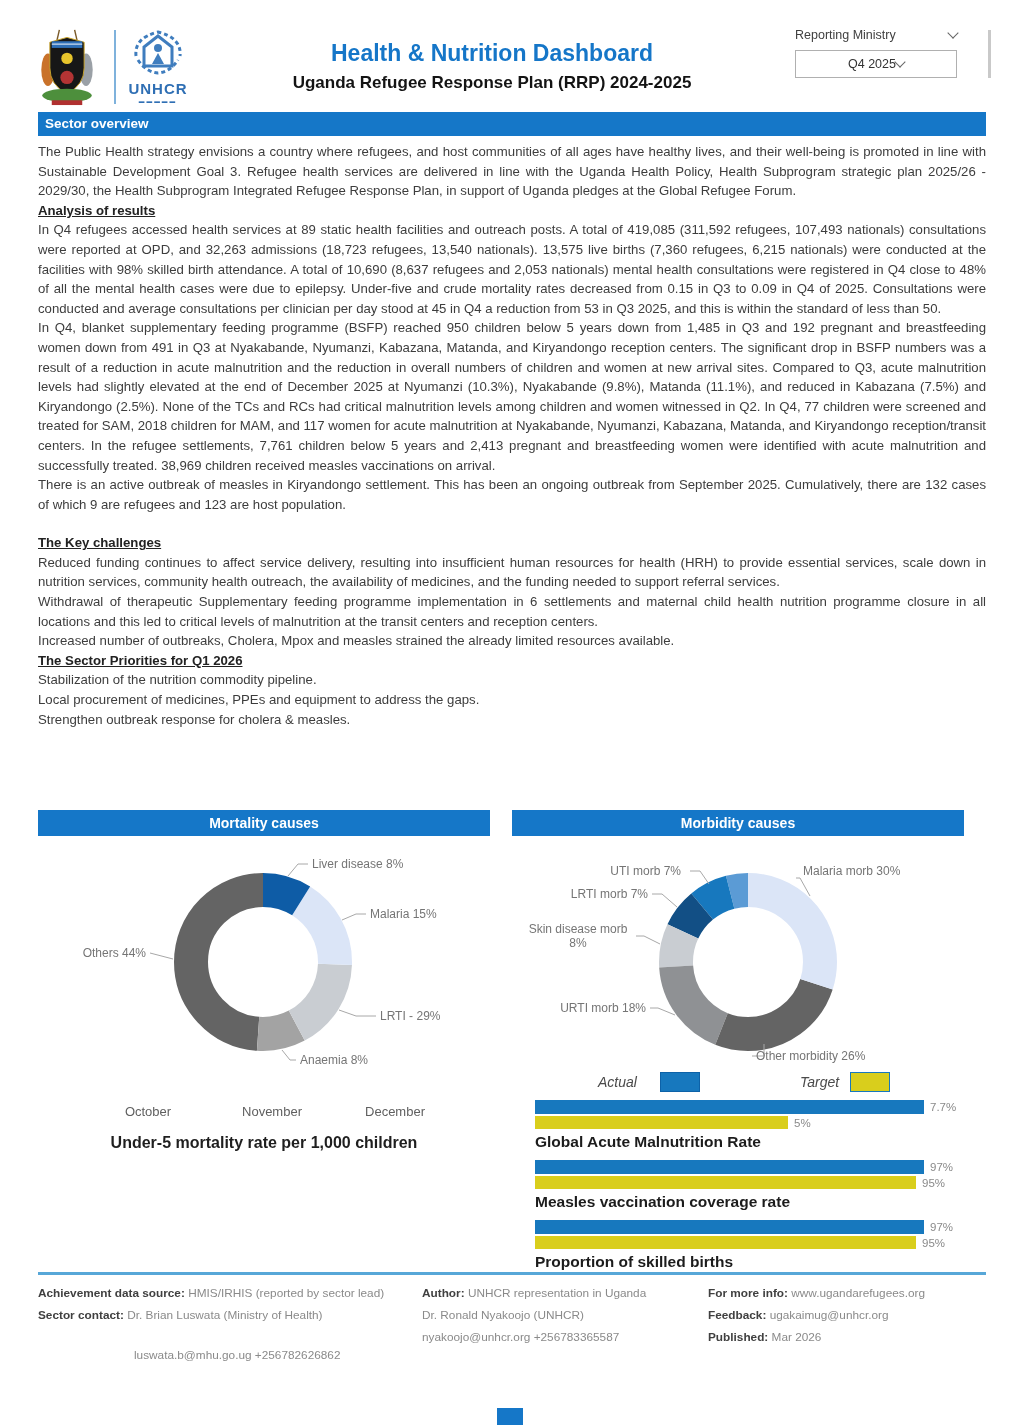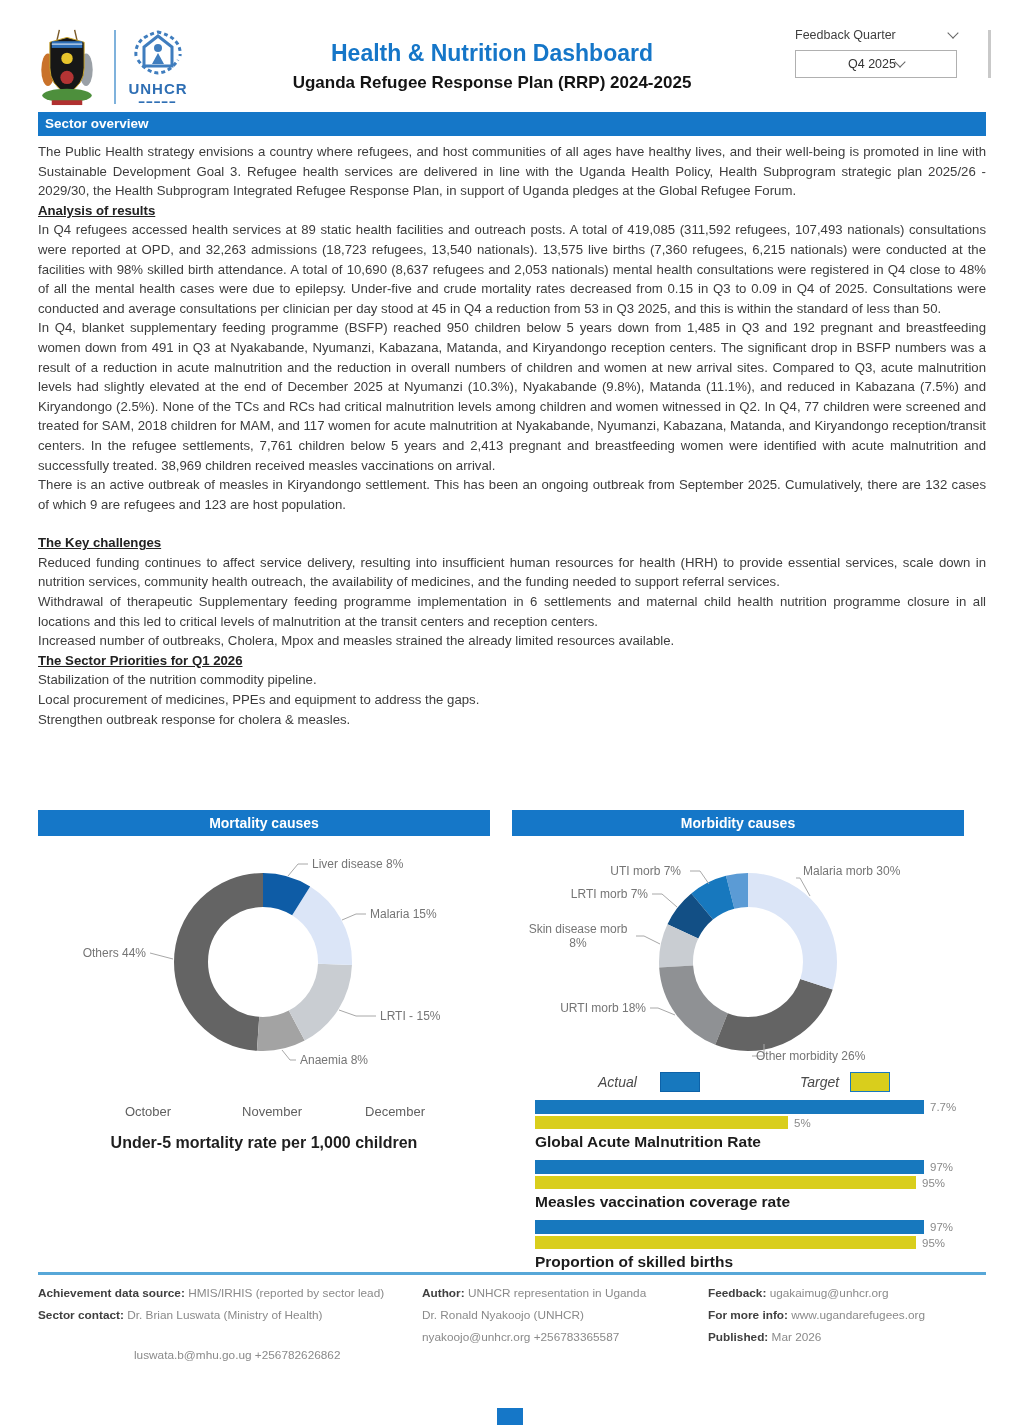--- a/index.html
+++ b/index.html
@@ -111,21 +111,21 @@
     <div class="unhcr-crop">▄▄▄▄▄</div>
   </div>
 
   <div class="title-block">
     <div class="main-title">Health &amp; Nutrition Dashboard</div>
     <div class="sub-title">Uganda Refugee Response Plan (RRP) 2024-2025</div>
   </div>
 
   <div class="slicer">
     <div class="slicer-label-row">
-      <span>Feedback Quarter</span>
+      <span>Reporting Ministry</span>
       <span class="chev"></span>
     </div>
     <div class="slicer-box">
       <span>Q4 2025</span>
       <span class="chev"></span>
     </div>
   </div>
   <div class="slicer-scroll"></div>
 
   <div class="banner">Sector overview</div>
@@ -156,21 +156,21 @@
           <circle cx="225" cy="126" r="72" fill="none" stroke="#dbe5f7" stroke-width="34" pathLength="100" stroke-dasharray="16.666666666666664 83.33333333333334" stroke-dashoffset="91.11111111111111" transform="rotate(-90 225 126)"></circle>
           <circle cx="225" cy="126" r="72" fill="none" stroke="#0e5ca6" stroke-width="34" pathLength="100" stroke-dasharray="8.88888888888889 91.11111111111111" stroke-dashoffset="0" transform="rotate(-90 225 126)"></circle>
         <polyline points="250,40 260,28 270,28" fill="none" stroke="#a8a8a8" stroke-width="1"></polyline>
         <polyline points="304,84 318,78 328,78" fill="none" stroke="#a8a8a8" stroke-width="1"></polyline>
         <polyline points="301,174 318,180 338,180" fill="none" stroke="#a8a8a8" stroke-width="1"></polyline>
         <polyline points="244,214 252,224 258,224" fill="none" stroke="#a8a8a8" stroke-width="1"></polyline>
         <polyline points="135,123 112,117" fill="none" stroke="#a8a8a8" stroke-width="1"></polyline>
       </svg>
       <div class="dl" style="left:274px;top:21px;">Liver disease 8%</div>
       <div class="dl" style="left:332px;top:71px;">Malaria 15%</div>
-      <div class="dl" style="left:342px;top:173px;">LRTI - 15%</div>
+      <div class="dl" style="left:342px;top:173px;">LRTI - 29%</div>
       <div class="dl" style="left:262px;top:217px;">Anaemia 8%</div>
       <div class="dl ra" style="left:22px;top:110px;width:86px;">Others 44%</div>
     </div>
   </div>
 
   <div class="panel" style="left:512px;top:810px;">
     <div class="panel-title">Morbidity causes</div>
     <div class="donut-body">
       <svg width="452" height="252" viewBox="0 0 452 252">
           <circle cx="236" cy="126" r="72" fill="none" stroke="#5b9bd5" stroke-width="34" pathLength="100" stroke-dasharray="4 96" stroke-dashoffset="4" transform="rotate(-90 236 126)"></circle>
@@ -255,23 +255,23 @@
         <span>Dr. Brian Luswata (Ministry of Health)</span></div>
       <div class="f-indent">luswata.b@mhu.go.ug  +256782626862</div>
     </div>
     <div class="f-col2">
       <div><b>Author:</b>
         <span>UNHCR representation in Uganda</span></div>
       <div>Dr. Ronald Nyakoojo (UNHCR)</div>
       <div>nyakoojo@unhcr.org +256783365587</div>
     </div>
     <div class="f-col3">
+      <div><b>For more info:</b>
+        <span>www.ugandarefugees.org</span></div>
       <div><b>Feedback:</b>
         <span>ugakaimug@unhcr.org</span></div>
-      <div><b>For more info:</b>
-        <span>www.ugandarefugees.org</span></div>
       <div><b>Published:</b>
         <span>Mar 2026</span></div>
     </div>
   </div>
 
   <div class="bottom-marker"></div>
 </div>
 
 </body></html>

